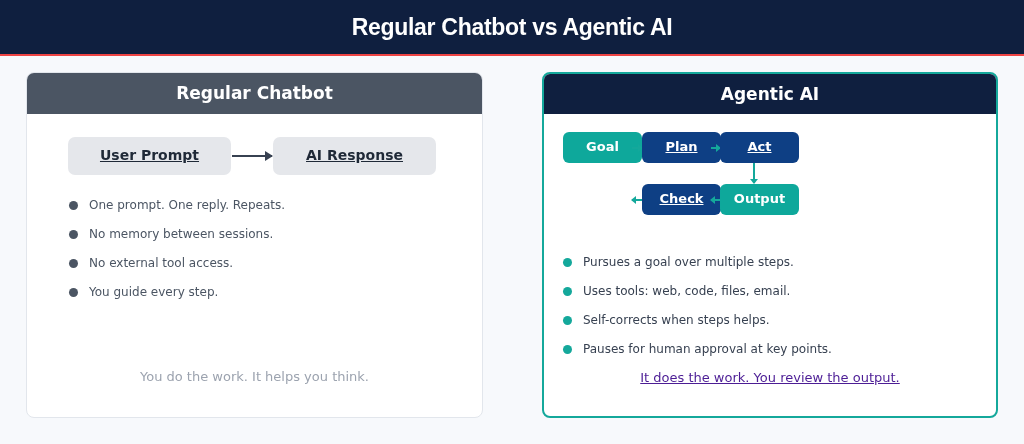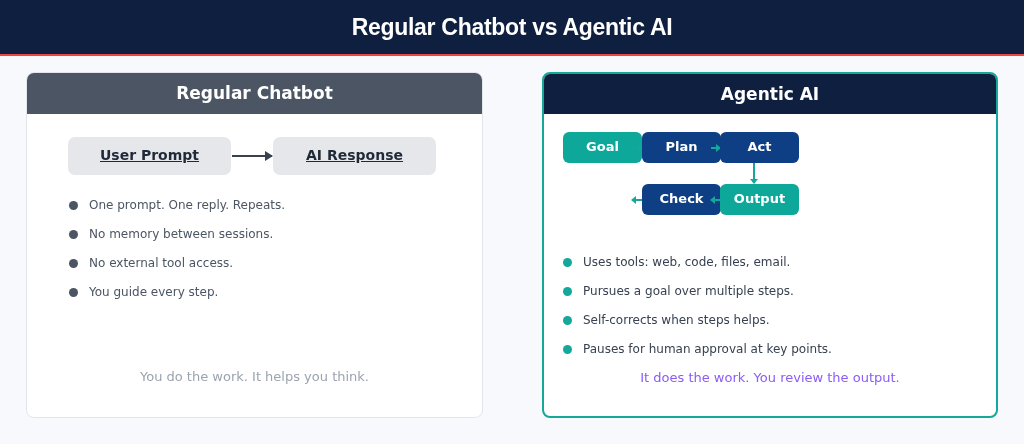--- a/index.html
+++ b/index.html
@@ -17,24 +17,24 @@
   .arrow-h::after { content:""; position:absolute; right:-1px; top:-4px; border-left:8px solid #374151; border-top:5px solid transparent; border-bottom:5px solid transparent; }
   ul.bullets { position:absolute; margin:0; padding:0; list-style:none; }
   ul.bullets li { position:relative; font-size:12px; height:29px; line-height:20px; padding-left:20px; }
   ul.bullets li .dot { position:absolute; left:0; top:6px; width:9px; height:9px; border-radius:50%; }
   .left ul.bullets li { color:#4b5563; }
   .left ul.bullets li .dot { background:#4b5563; }
   .right ul.bullets li { color:#374151; }
   .right ul.bullets li .dot { background:#14a89b; }
   .tagline { position:absolute; left:0; width:100%; text-align:center; font-size:13px; }
   .left .tagline { color:#9ca3af; }
-  .right .tagline { color:#8b5cf6; }
+  .right .tagline { color:#4c1d95;text-decoration:underline; }
   .node { position:absolute; width:79px; height:31px; line-height:30px; border-radius:6px; text-align:center; color:#fff; font-weight:700; font-size:13px; }
   .node.teal { background:#0ea89b; }
-  .node.navy { background:#0e3f84; }
+  .node.navy { background:#0e3f84;text-decoration:underline; }
   .conn-h { position:absolute; height:2px; background:#14a89b; }
   .conn-h.r::after { content:""; position:absolute; right:-1px; top:-3px; border-left:5px solid #14a89b; border-top:4px solid transparent; border-bottom:4px solid transparent; }
   .conn-h.l::after { content:""; position:absolute; left:-1px; top:-3px; border-right:5px solid #14a89b; border-top:4px solid transparent; border-bottom:4px solid transparent; }
   .conn-v { position:absolute; width:2px; background:#14a89b; }
   .conn-v::after { content:""; position:absolute; bottom:-1px; left:-3px; border-top:5px solid #14a89b; border-left:4px solid transparent; border-right:4px solid transparent; }
 </style>
 </head>
 <body>
 
 <div class="topbar">
@@ -68,20 +68,20 @@
   <div class="node navy" style="left:176px; top:58px;">Act</div>
 
   <div class="conn-v" style="left:209px; top:89px; height:20px;"></div>
 
   <div class="conn-h l" style="left:88px; top:125px; width:10px;"></div>
   <div class="node navy" style="left:98px; top:110px;">Check</div>
   <div class="conn-h l" style="left:167px; top:125px; width:9px;"></div>
   <div class="node teal" style="left:176px; top:110px;">Output</div>
 
   <ul class="bullets" style="left:19px; top:178px;">
+    <li><span class="dot"></span><span>Pursues a goal over multiple steps.</span></li>
     <li><span class="dot"></span><span>Uses tools: web, code, files, email.</span></li>
-    <li><span class="dot"></span><span>Pursues a goal over multiple steps.</span></li>
     <li><span class="dot"></span><span>Self-corrects when steps helps.</span></li>
     <li><span class="dot"></span><span>Pauses for human approval at key points.</span></li>
   </ul>
 
   <div class="tagline" style="top:296px;">It does the work. You review the output.</div>
 </div>
 
 </body></html>

